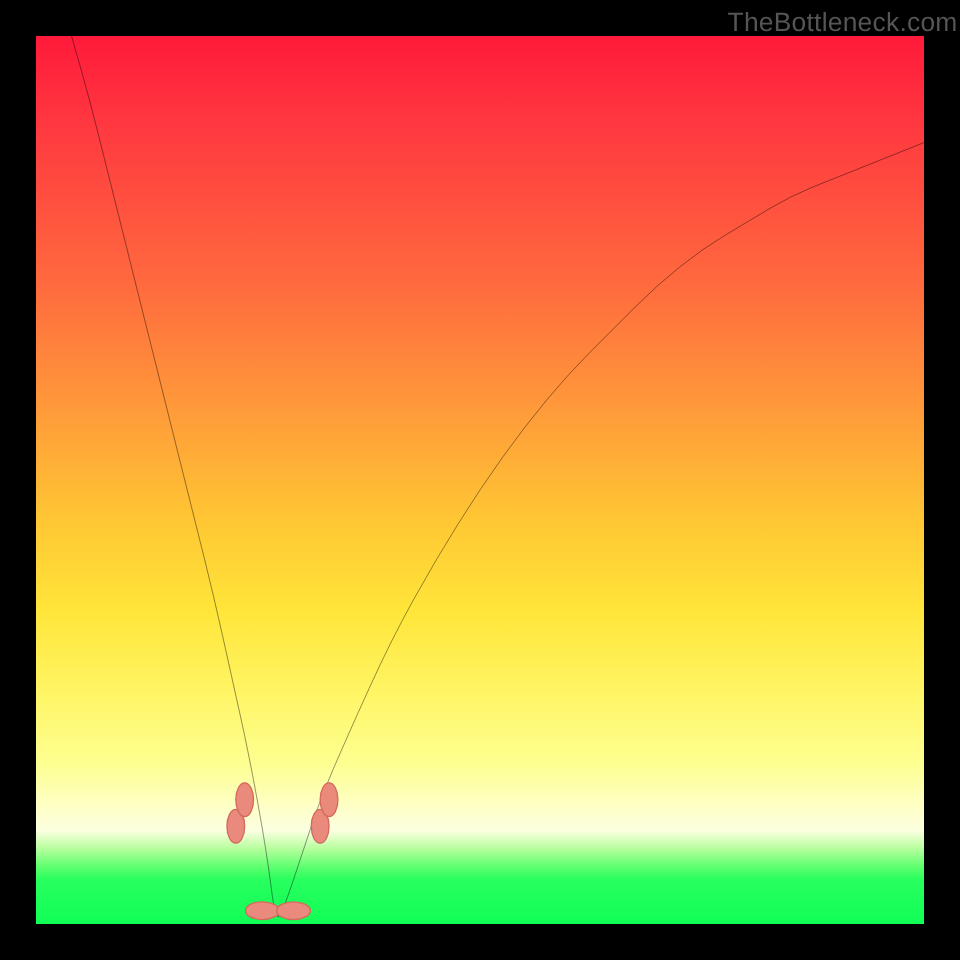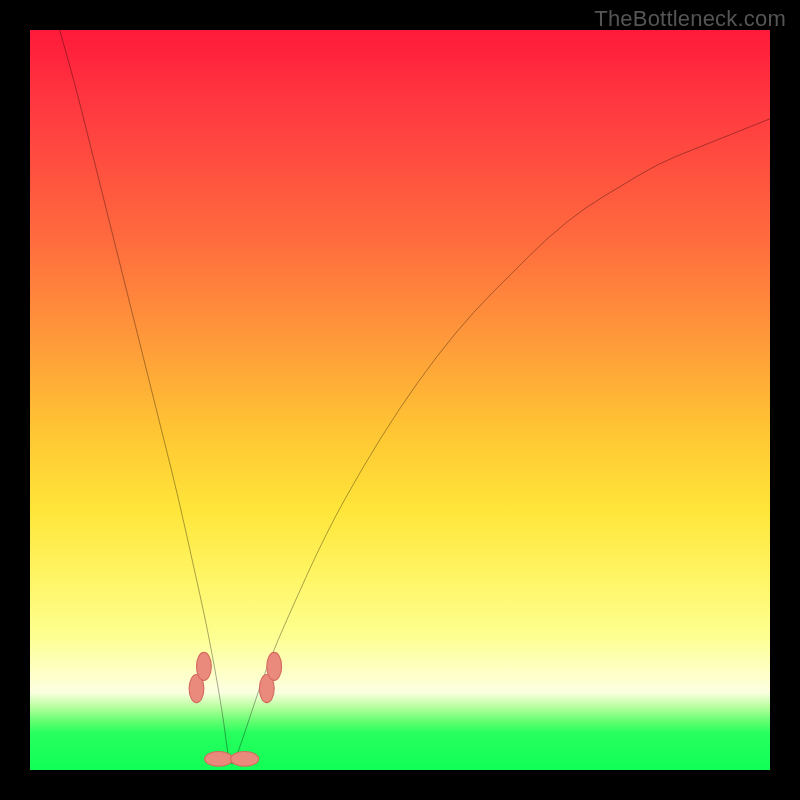--- a/index.html
+++ b/index.html
@@ -52,21 +52,21 @@
   .curve-svg {
     position: absolute;
     left: 0;
     top: 0;
     width: 100%;
     height: 100%;
   }
   .attribution {
     position: absolute;
     top: 6px;
-    right: 14px;
+    right: 2px;
     color: #555;
     font-size: 22px;
     letter-spacing: 0.2px;
     font-weight: 500;
   }
 </style>
 </head>
 <body>
 
 <div class="frame">

